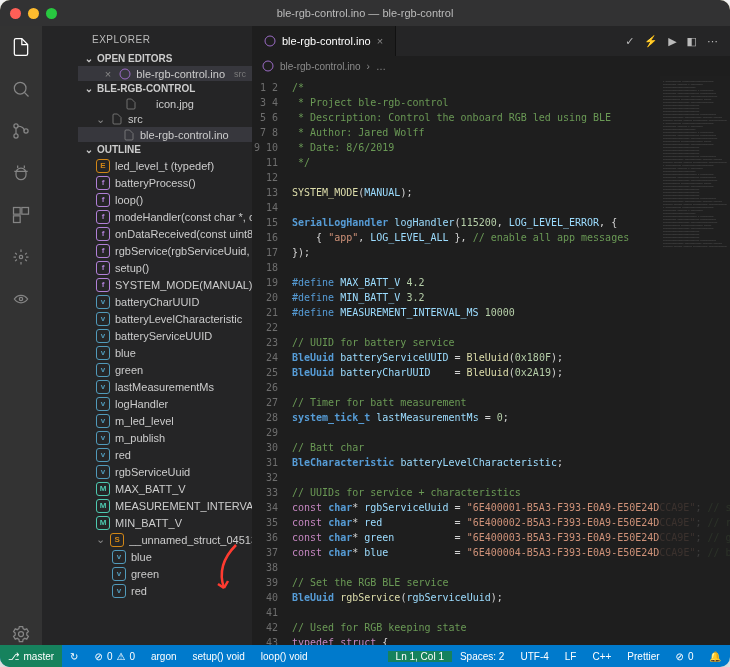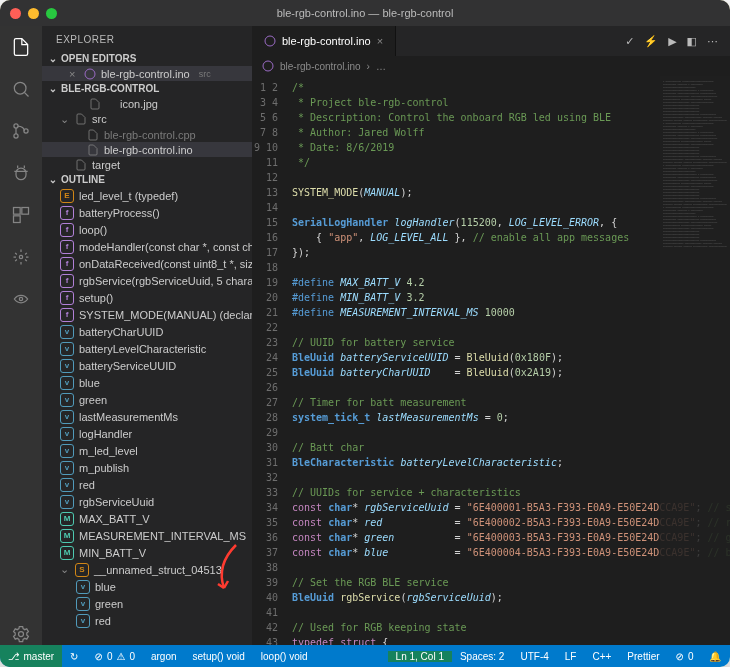--- a/index.html
+++ b/index.html
@@ -7,21 +7,21 @@
   .frame { width:730px; height:667px; background:#fef9c3; border-radius:10px; overflow:hidden; position:relative; display:flex; flex-direction:column; box-shadow:0 8px 30px rgba(0,0,0,.35); margin:0 auto; }
   .titlebar { height:26px; background:#323233; display:flex; align-items:center; padding:0 10px; position:relative; }
   .traffic { display:flex; gap:7px; }
   .traffic span { width:11px; height:11px; border-radius:50%; }
   .titlebar-title { position:absolute; left:0; right:0; text-align:center; font-size:11px; color:#bbb; }
   .main { flex:1; display:flex; min-height:0; }
   .activitybar { width:42px; background:#333333; display:flex; flex-direction:column; align-items:center; padding-top:10px; gap:20px; }
   .activitybar .icon { width:22px; height:22px; display:flex; align-items:center; justify-content:center; color:#858585; }
   .activitybar .icon.active { color:#fff; }
   .activitybar .spacer { flex:1; }
-  .sidebar { width:210px; background:#252526; display:flex; flex-direction:column; overflow:hidden; font-size:11px; }
+  .sidebar { width:210px; background:#252526; display:flex; flex-direction:column; overflow:hidden; font-size:11px;padding-left:36px; }
   .sidebar-title { padding:8px 14px 6px; letter-spacing:.5px; font-size:10px; color:#bbb; }
   .section-hdr { padding:2px 6px; color:#ccc; font-weight:600; font-size:10px; display:flex; align-items:center; gap:3px; }
   .section-hdr .chev { width:10px; text-align:center; color:#ccc; }
   .sidebar .item { display:flex; align-items:center; gap:5px; padding:1.5px 6px; color:#ccc; white-space:nowrap; overflow:hidden; text-overflow:ellipsis; }
   .sidebar .item.active { background:#37373d; }
   .sidebar .item.dim { color:#7a7a7a; }
   .sidebar .item .ind { margin-left:4px; }
   .sym { width:14px; height:14px; border-radius:3px; display:inline-flex; align-items:center; justify-content:center; font-size:8px; font-weight:700; flex-shrink:0; }
   .sym-purple { border:1px solid #b180d7; color:#b180d7; }
   .sym-orange { border:1px solid #d18616; color:#d18616; }
@@ -31,21 +31,21 @@
   .tabbar { height:30px; background:#252526; display:flex; align-items:center; }
   .tab { height:30px; background:#1e1e1e; border-right:1px solid #111; display:flex; align-items:center; gap:6px; padding:0 12px; font-size:11px; color:#fff; }
   .tab-actions { margin-left:auto; display:flex; gap:10px; padding-right:12px; color:#bbb; }
   .breadcrumb { height:20px; display:flex; align-items:center; gap:6px; padding:0 10px; font-size:10px; color:#8a8a8a; }
   .code-wrap { flex:1; display:flex; overflow:hidden; position:relative; }
   .gutter { width:34px; text-align:right; padding:4px 8px 4px 0; color:#6e6e6e; font-family:Menlo,Consolas,monospace; font-size:10px; line-height:15px; background:#1e1e1e; }
   .code { flex:1; padding:4px 0 4px 6px; font-family:Menlo,Consolas,monospace; font-size:10px; line-height:15px; white-space:pre; overflow:hidden; }
   .minimap { position:absolute; right:0; top:0; width:70px; height:100%; background:#202020; opacity:.85; font-family:monospace; font-size:2px; line-height:3px; color:#555; padding:4px 3px; overflow:hidden; }
   .tok-kw { color:#c586c0; } .tok-type { color:#569cd6;font-weight:bold; } .tok-fn { color:#dcdcaa; }
   .tok-str { color:#ce9178; } .tok-num { color:#b5cea8; } .tok-cm { color:#6a9955; }
-  .tok-mac { color:#569cd6; } .tok-var { color:#9cdcfe;font-style:italic; } .tok-plain { color:#d4d4d4; }
+  .tok-mac { color:#569cd6; } .tok-var { color:#9cdcfe; } .tok-plain { color:#d4d4d4; }
   .statusbar { height:22px; background:#007acc; display:flex; align-items:center; font-size:10px; color:#fff; }
   .statusbar .sb-item { padding:0 8px; display:flex; align-items:center; gap:4px; height:100%; }
   .statusbar .sb-item:first-child { background:#16825d; }
   .statusbar .right { margin-left:auto; display:flex; }
   .arrow { position:absolute; left:206px; top:540px; pointer-events:none; }
   .file-ico { width:12px; height:12px; display:inline-block; }
   svg { display:block; }
 </style>
 </head>
 <body>
@@ -152,46 +152,28 @@
           </div>
           <div class="item" style="padding-left: 18px;">
             <span style="width:10px;color:#888">⌄ </span>
             <span class="file-ico">
               <svg width="12" height="12" viewBox="0 0 24 24" fill="none" stroke="#8a8a8a" stroke-width="1.5">
                 <path d="M13 2H6a2 2 0 0 0-2 2v16a2 2 0 0 0 2 2h12a2 2 0 0 0 2-2V9z"></path>
               </svg>
             </span>
             <span>src</span>
           </div>
-          <div class="item dim" style="padding-left: 30px;">
-            <span style="width:10px;color:#888"></span>
-            <span class="file-ico">
-              <svg width="12" height="12" viewBox="0 0 24 24" fill="none" stroke="#8a8a8a" stroke-width="1.5">
-                <path d="M13 2H6a2 2 0 0 0-2 2v16a2 2 0 0 0 2 2h12a2 2 0 0 0 2-2V9z"></path>
-              </svg>
-            </span>
-            <span>ble-rgb-control.cpp</span>
-          </div>
           <div class="item active" style="padding-left: 30px;">
             <span style="width:10px;color:#888"></span>
             <span class="file-ico">
               <svg width="12" height="12" viewBox="0 0 24 24" fill="none" stroke="#8a8a8a" stroke-width="1.5">
                 <path d="M13 2H6a2 2 0 0 0-2 2v16a2 2 0 0 0 2 2h12a2 2 0 0 0 2-2V9z"></path>
               </svg>
             </span>
             <span>ble-rgb-control.ino</span>
-          </div>
-          <div class="item" style="padding-left: 18px;">
-            <span style="width:10px;color:#888"></span>
-            <span class="file-ico">
-              <svg width="12" height="12" viewBox="0 0 24 24" fill="none" stroke="#8a8a8a" stroke-width="1.5">
-                <path d="M13 2H6a2 2 0 0 0-2 2v16a2 2 0 0 0 2 2h12a2 2 0 0 0 2-2V9z"></path>
-              </svg>
-            </span>
-            <span>target</span>
           </div>
         </div>
       <div class="section-hdr">
           <span class="chev">⌄</span>
           <span>OUTLINE</span>
         </div>
       <div id="outline-list" style="overflow:hidden;">
           <div class="item" style="padding-left: 18px;">
             <span class="sym sym-orange">E</span>
             <span>led_level_t (typedef)</span>

